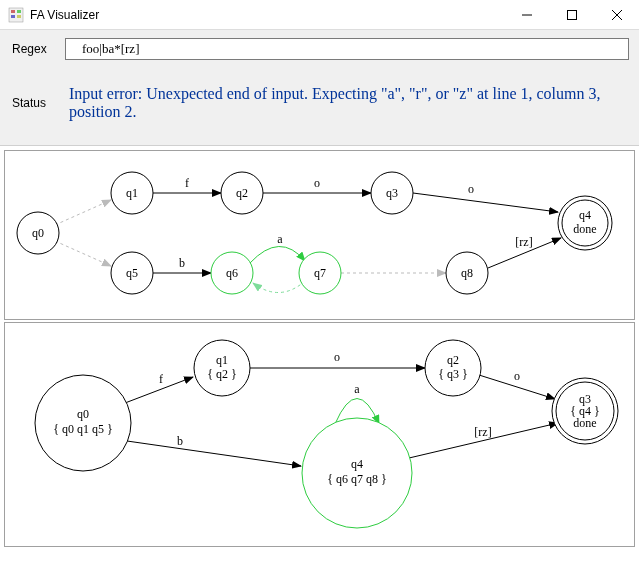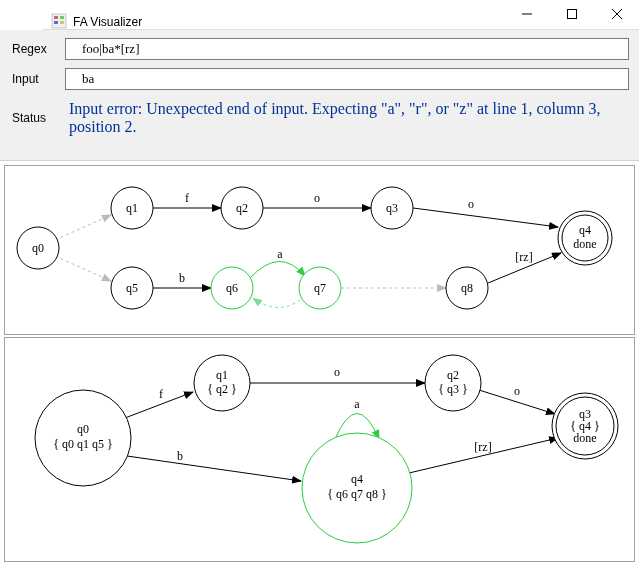--- a/index.html
+++ b/index.html
@@ -8,25 +8,24 @@
     font-family: 'Segoe UI', Tahoma, sans-serif;
     font-size: 12px;
     background: #fff;
     width: 639px;
     height: 584px;
     overflow: hidden;
   }
   .titlebar {
     height: 30px;
     display: flex;
-    align-items: flex-end;
+    align-items: center;
     border-bottom: 1px solid #ddd;
     background: #fff;
     padding-left: 8px;
-    margin-left: 43px;
   }
   .titlebar .icon {
     width: 16px;
     height: 16px;
     margin-right: 6px;
     display: flex;
     align-items: center;
     justify-content: center;
   }
   .titlebar .title { font-size: 12px; color: #000; }
@@ -40,21 +39,21 @@
     color: #000;
   }
   .form-area {
     background: #f0f0f0;
     padding: 8px 10px 10px 10px;
     border-bottom: 1px solid #d0d0d0;
   }
   .form-row {
     display: flex;
     align-items: center;
-    margin-bottom: 8px;
+    margin-bottom: 23px;
   }
   .form-row:last-child { margin-bottom: 12px; }
   .form-label {
     width: 55px;
     text-align: left;
     color: #000;
     font-size: 12px;
     padding-left: 2px;
   }
   .form-input {
@@ -131,24 +130,20 @@
     </div>
   </div>
 </div>
 
 <div class="form-area">
   <div class="form-row">
     <div class="form-label">Regex</div>
     <input class="form-input" value="foo|ba*[rz]" style="">
   </div>
   <div class="form-row">
-    <div class="form-label">Input</div>
-    <input class="form-input" value="ba" style="">
-  </div>
-  <div class="form-row">
     <div class="form-label">Status</div>
     <div class="status-text">Input error: Unexpected end of input. Expecting "a", "r", or "z" at line 1, column 3, position 2.</div>
   </div>
 </div>
 
 <div class="panels">
 
   <div class="panel nfa">
     <svg width="627" height="168" viewBox="0 0 627 168">
       <defs>

